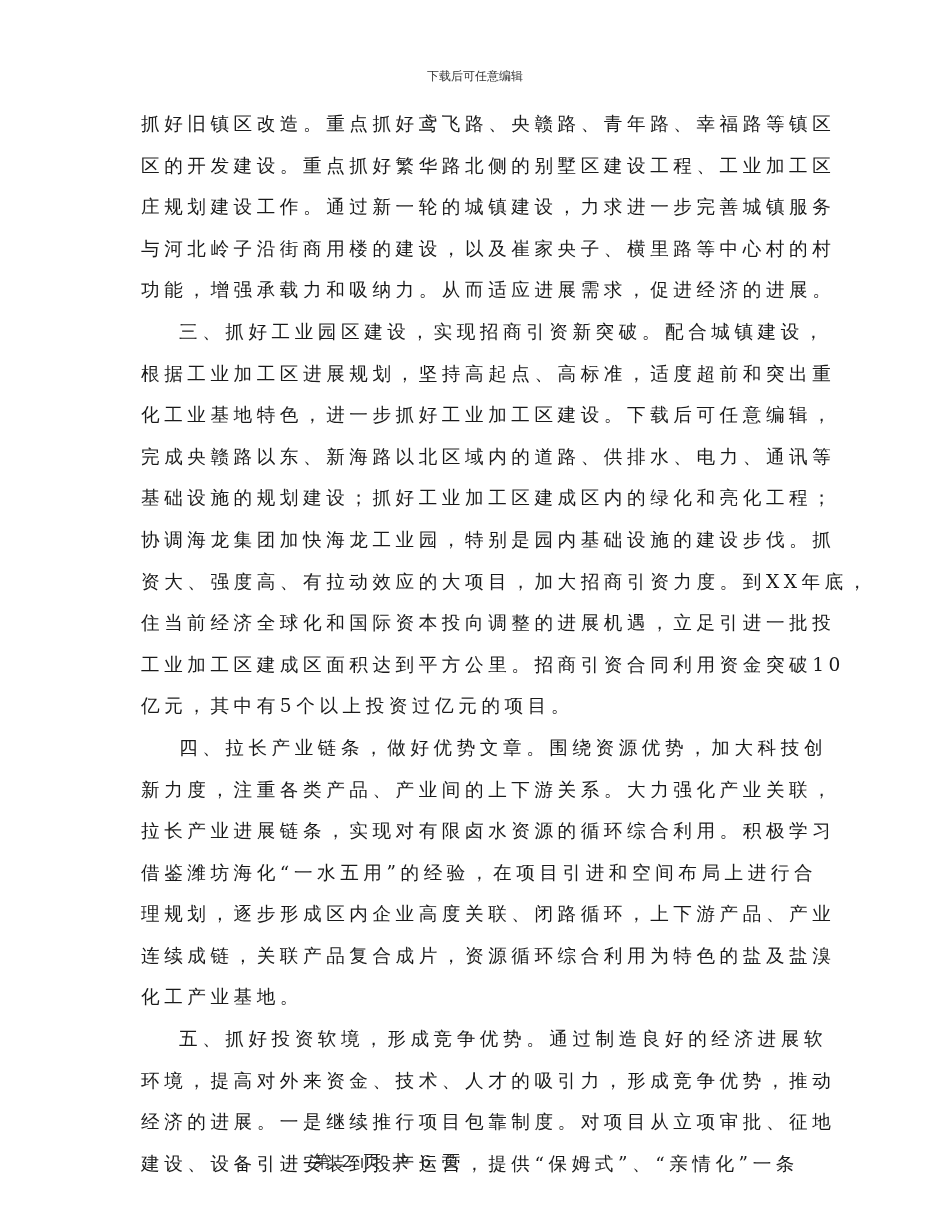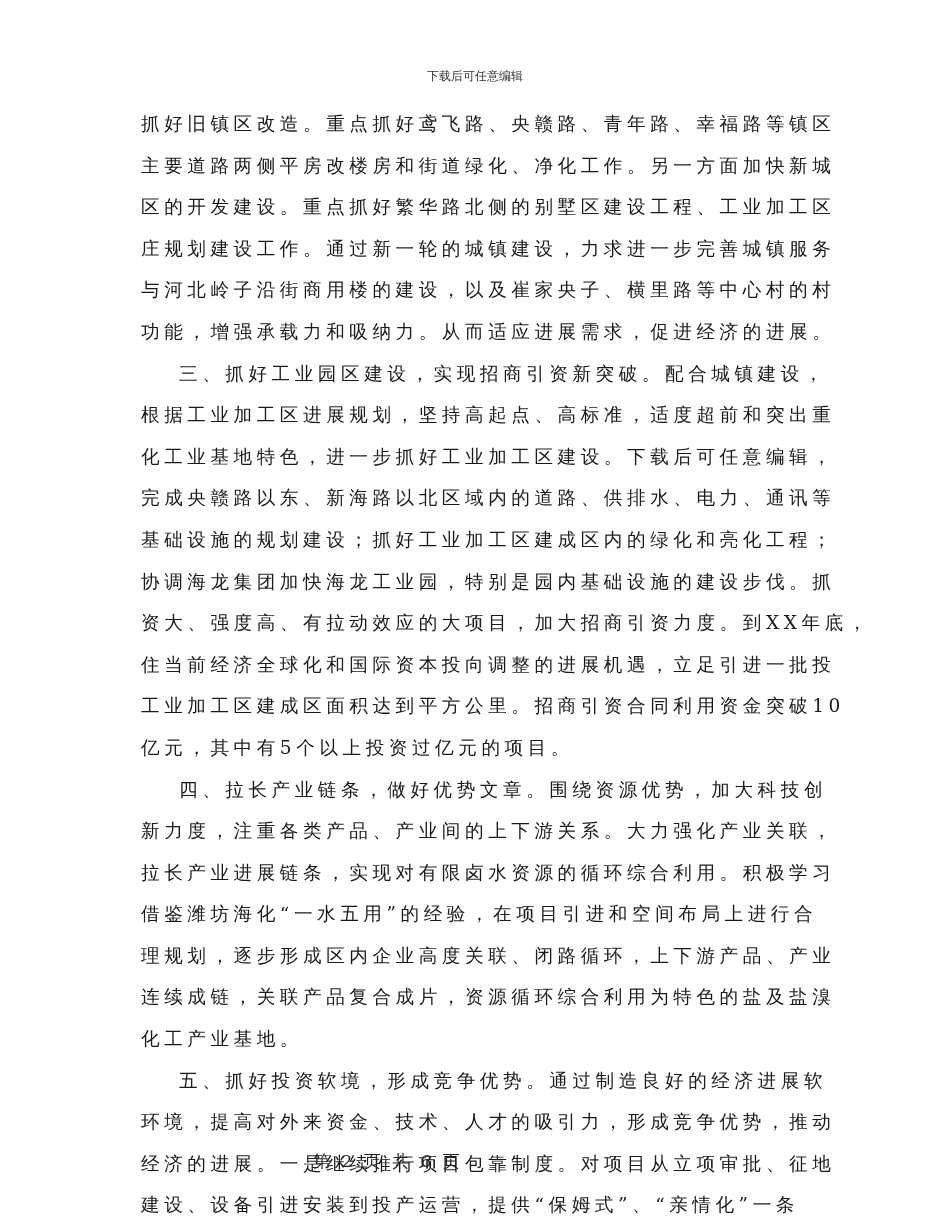--- a/index.html
+++ b/index.html
@@ -24,21 +24,20 @@
       font-size: 17px; color: #222; word-spacing: 6px;
     }
   </style>
 </head>
 <body>
 
 <div class="header">下载后可任意编辑</div>
 
 <div class="body-text" id="body-text">
     <div class="line">抓好旧镇区改造。重点抓好鸢飞路、央赣路、青年路、幸福路等镇区</div>
-    <div class="line">主要道路两侧平房改楼房和街道绿化、净化工作。另一方面加快新城</div>
     <div class="line">区的开发建设。重点抓好繁华路北侧的别墅区建设工程、工业加工区</div>
     <div class="line">庄规划建设工作。通过新一轮的城镇建设，力求进一步完善城镇服务</div>
     <div class="line">与河北岭子沿街商用楼的建设，以及崔家央子、横里路等中心村的村</div>
     <div class="line">功能，增强承载力和吸纳力。从而适应进展需求，促进经济的进展。</div>
     <div class="line indent">三、抓好工业园区建设，实现招商引资新突破。配合城镇建设，</div>
     <div class="line">根据工业加工区进展规划，坚持高起点、高标准，适度超前和突出重</div>
     <div class="line">化工业基地特色，进一步抓好工业加工区建设。下载后可任意编辑，</div>
     <div class="line">完成央赣路以东、新海路以北区域内的道路、供排水、电力、通讯等</div>
     <div class="line">基础设施的规划建设；抓好工业加工区建成区内的绿化和亮化工程；</div>
     <div class="line">协调海龙集团加快海龙工业园，特别是园内基础设施的建设步伐。抓</div>

